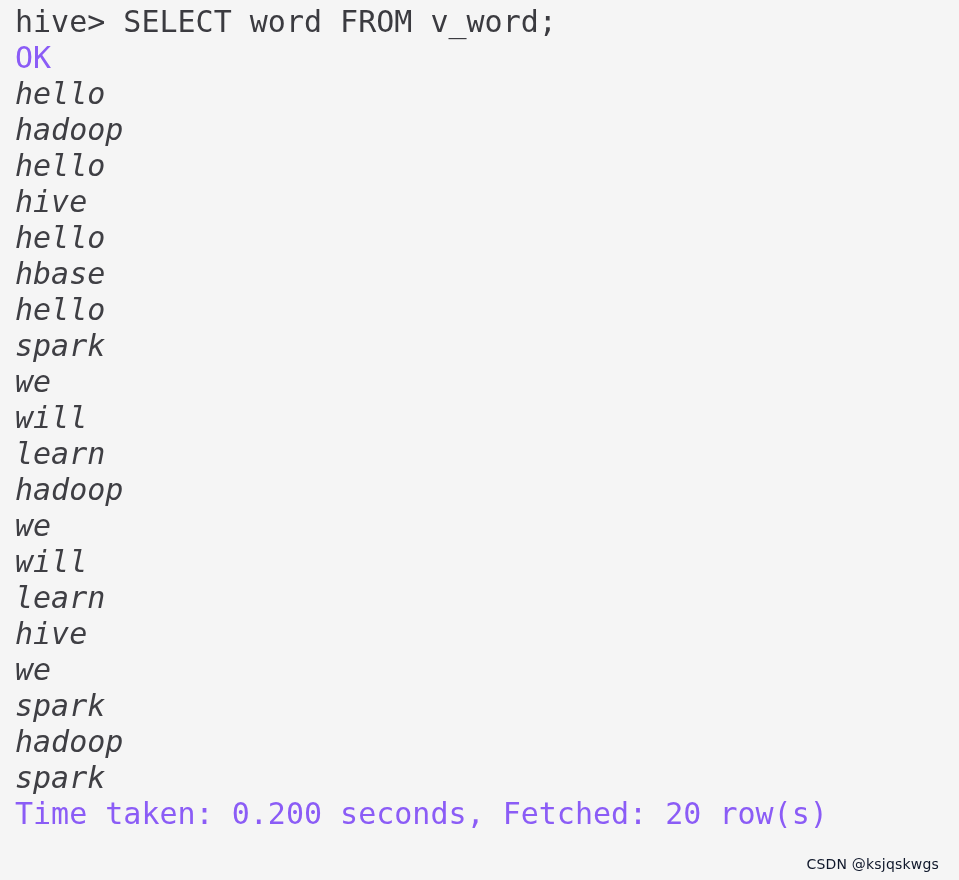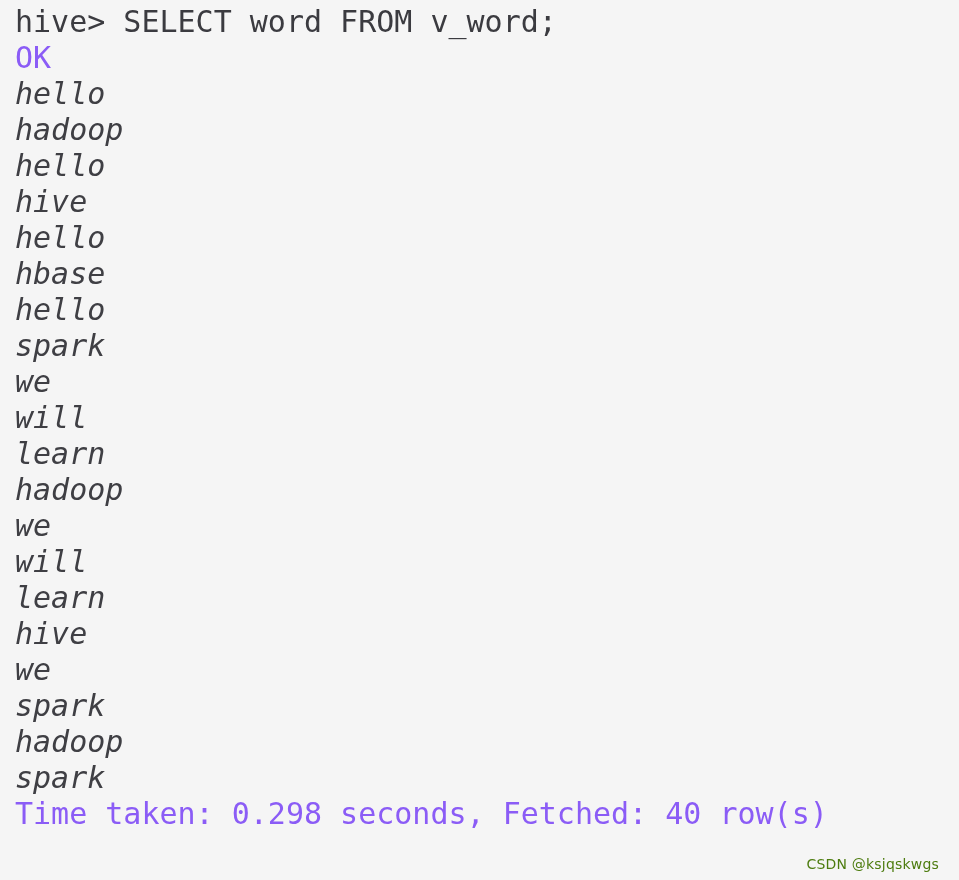--- a/index.html
+++ b/index.html
@@ -33,21 +33,21 @@
   }
   .line.prompt-line { color: #3b3b40; }
   .line.status-line { color: #8b5cf6; }
   .line.word-line { color: #3f3f44; font-style: italic; }
   #watermark {
     position: absolute;
     right: 16px;
     bottom: 8px;
     font-family: "DejaVu Sans", sans-serif;
     font-size: 14px;
-    color: #4d7c0f;
+    color: #0f172a;
     letter-spacing: 0.2px;
     white-space: pre;
     user-select: none;
   }
 </style>
 </head>
 <body>
 
 <div id="terminal">
   <div id="lines">
@@ -66,16 +66,16 @@
       <div class="line word-line">learn</div>
       <div class="line word-line">hadoop</div>
       <div class="line word-line">we</div>
       <div class="line word-line">will</div>
       <div class="line word-line">learn</div>
       <div class="line word-line">hive</div>
       <div class="line word-line">we</div>
       <div class="line word-line">spark</div>
       <div class="line word-line">hadoop</div>
       <div class="line word-line">spark</div>
-      <div class="line status-line">Time taken: 0.298 seconds, Fetched: 40 row(s)</div>
+      <div class="line status-line">Time taken: 0.200 seconds, Fetched: 20 row(s)</div>
     </div>
   <div id="watermark">CSDN @ksjqskwgs</div>
 </div>
 
 </body></html>

